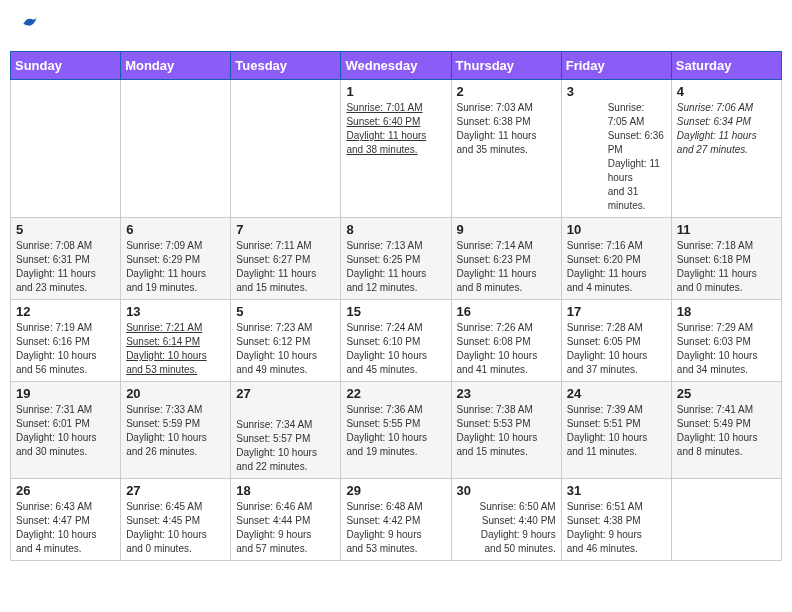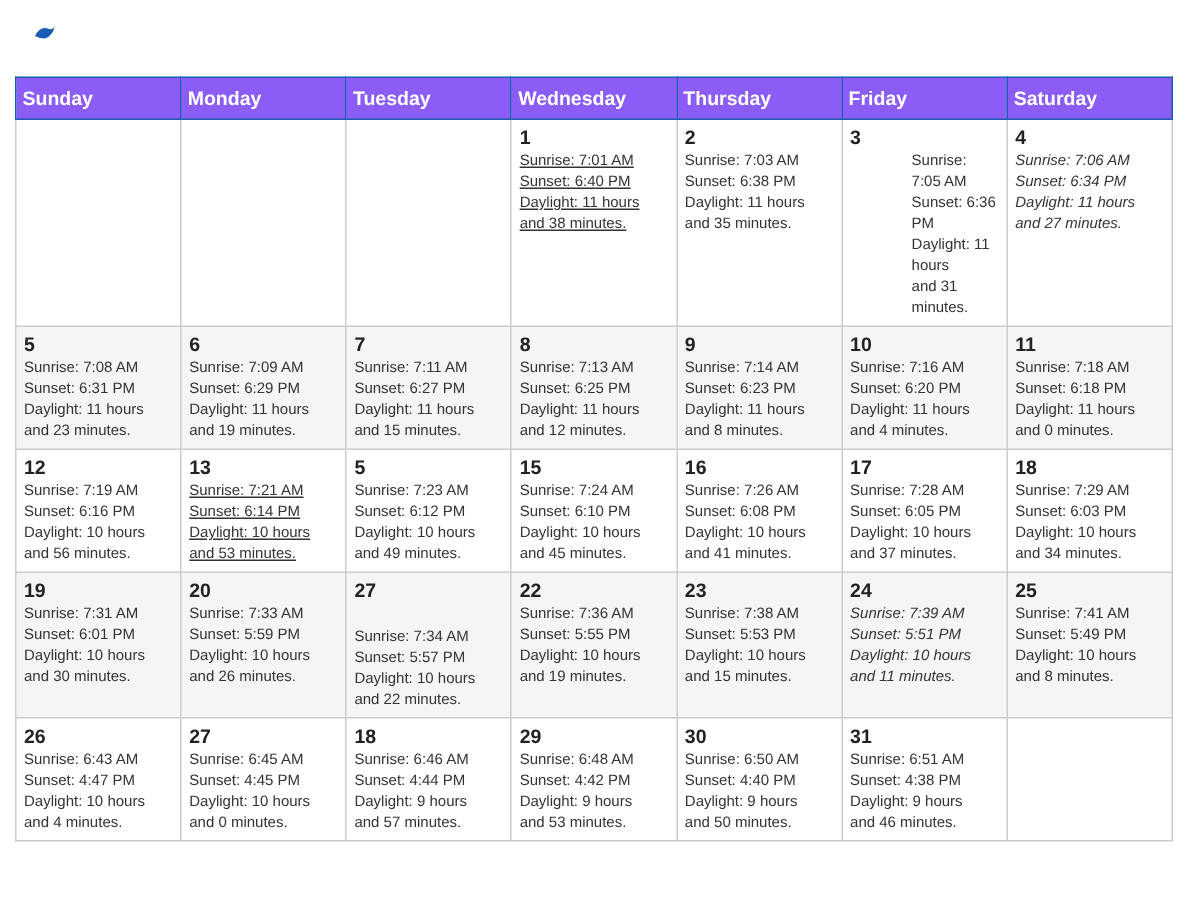--- a/index.html
+++ b/index.html
@@ -291,21 +291,21 @@
         </td>
         <td>
           <span class="day-number">23</span>
           <div class="day-info" style="white-space: pre-line;">Sunrise: 7:38 AM
 Sunset: 5:53 PM
 Daylight: 10 hours
 and 15 minutes.</div>
         </td>
         <td>
           <span class="day-number">24</span>
-          <div class="day-info" style="white-space: pre-line; font-style: italic;">Sunrise: 7:39 AM
+          <div class="day-info" style="white-space: pre-line;">Sunrise: 7:39 AM
 Sunset: 5:51 PM
 Daylight: 10 hours
 and 11 minutes.</div>
         </td>
         <td>
           <span class="day-number">25</span>
           <div class="day-info" style="white-space: pre-line;">Sunrise: 7:41 AM
 Sunset: 5:49 PM
 Daylight: 10 hours
 and 8 minutes.</div>
@@ -335,21 +335,21 @@
         </td>
         <td>
           <span class="day-number">29</span>
           <div class="day-info" style="white-space: pre-line;">Sunrise: 6:48 AM
 Sunset: 4:42 PM
 Daylight: 9 hours
 and 53 minutes.</div>
         </td>
         <td>
           <span class="day-number">30</span>
-          <div class="day-info" style="white-space: pre-line;">Sunrise: 6:50 AM
+          <div class="day-info" style="white-space: pre-line; text-align: right;">Sunrise: 6:50 AM
 Sunset: 4:40 PM
 Daylight: 9 hours
 and 50 minutes.</div>
         </td>
         <td>
           <span class="day-number">31</span>
           <div class="day-info" style="white-space: pre-line;">Sunrise: 6:51 AM
 Sunset: 4:38 PM
 Daylight: 9 hours
 and 46 minutes.</div>

